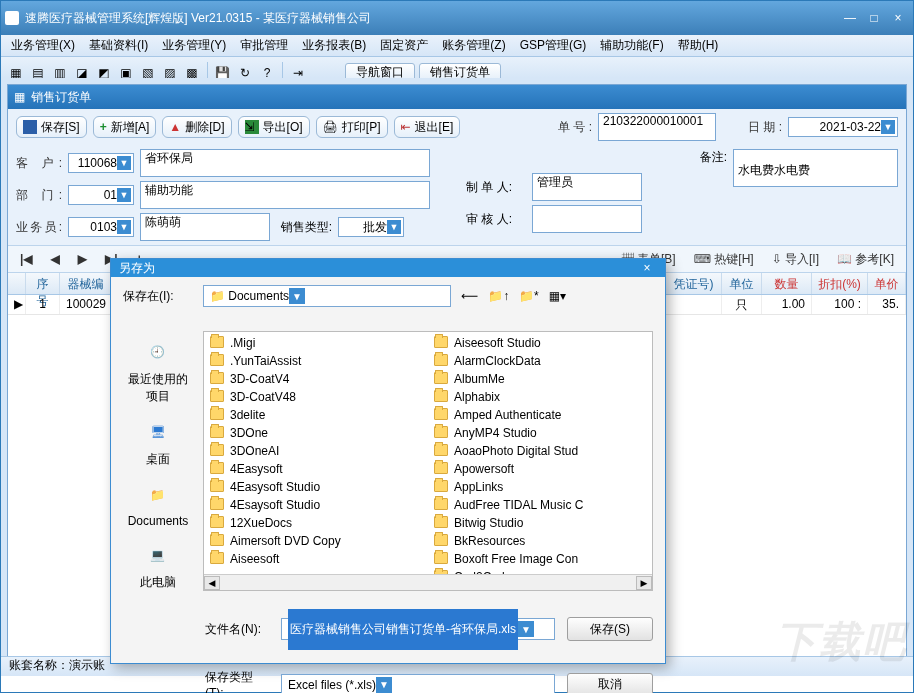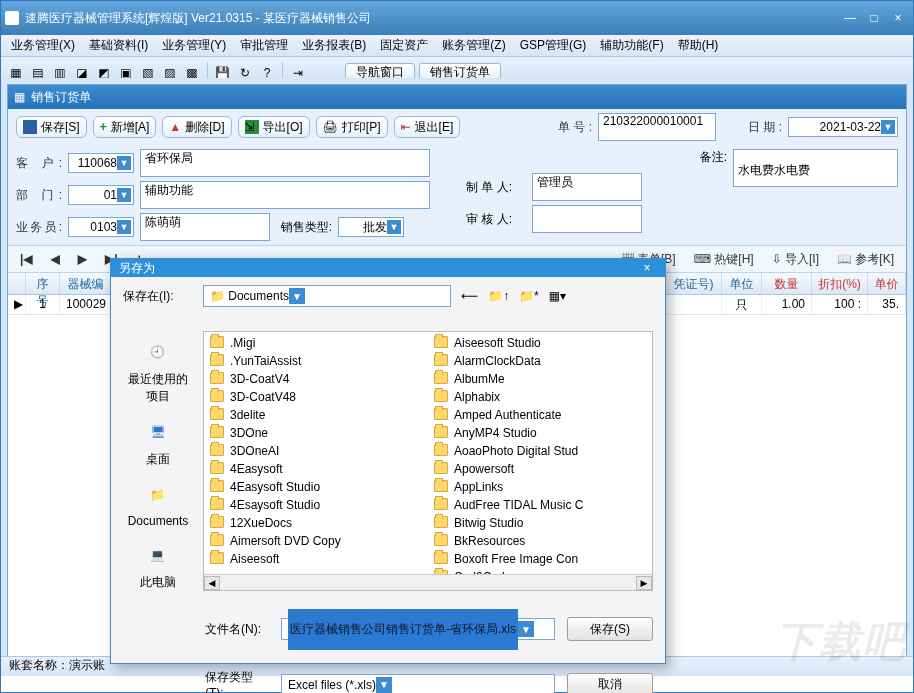--- a/index.html
+++ b/index.html
@@ -49,21 +49,21 @@
 .filepane{flex:1;border:1px solid #bcbcbc;background:#fff;height:260px;display:flex;overflow:hidden;position:relative}
 .filecol{flex:1;padding:4px 6px;overflow:hidden}
 .fitem{display:flex;align-items:flex-start;gap:6px;height:18px;cursor:pointer}
 .fico{width:14px;height:12px;background:#ffd76a;border:1px solid #d9a93e;border-radius:1px;position:relative}
 .fico:before{content:"";position:absolute;top:-3px;left:0;width:6px;height:3px;background:#ffd76a;border:1px solid #d9a93e;border-bottom:none;border-radius:1px 1px 0 0}
 .hscroll{position:absolute;bottom:0;left:0;right:0;height:16px;background:#f0f0f0;border-top:1px solid #ccc;display:flex;align-items:center}
 .hsbtn{width:16px;height:14px;border:1px solid #bbb;background:#e8e8e8;display:flex;align-items:center;justify-content:center;font-size:9px;cursor:pointer}
 .hstrack{flex:1}
 .dlg-bottom{display:flex;align-items:center;gap:12px;padding:2px 0}
 .combo{flex:1;height:22px;border:1px solid #7aa7d4;background:#fff;display:flex;align-items:center;padding:0 2px 0 6px;}
-.combo .sel-hl{background:#2b79d1;color:#0f172a;padding:12px 2px}
+.combo .sel-hl{background:#2b79d1;color:#ffffff;padding:12px 2px}
 .combo .dd{width:16px;height:16px;background:#3c8cd1;color:#fff;display:flex;align-items:center;justify-content:center;font-size:10px}
 .dbtn{width:86px;height:24px;border:1px solid #9e9e9e;background:linear-gradient(#fefefe,#e2e2e2);border-radius:3px;cursor:pointer;display:flex;align-items:center;justify-content:center}
 .watermark{position:absolute;right:6px;bottom:22px;font-size:42px;color:rgba(0,0,0,.08);font-weight:bold;font-style:italic;letter-spacing:2px;pointer-events:none}
 .ic-save{background:#2b5fa8}
 .ic-plus{color:#1a8d2e;font-weight:bold}
 .ic-del{color:#c33;font-weight:bold}
 </style>
 </head>
 <body>
 

